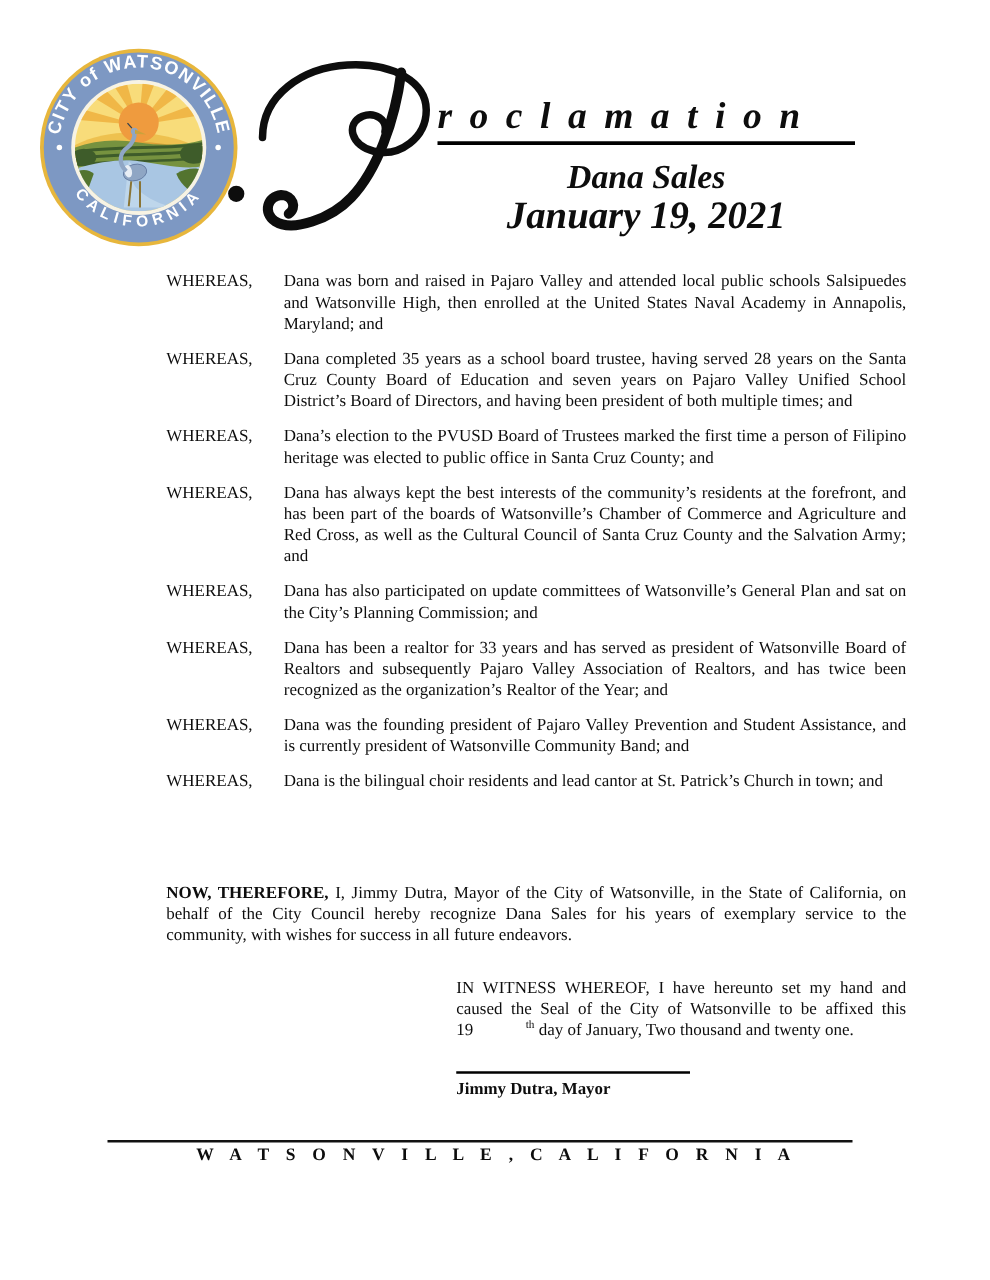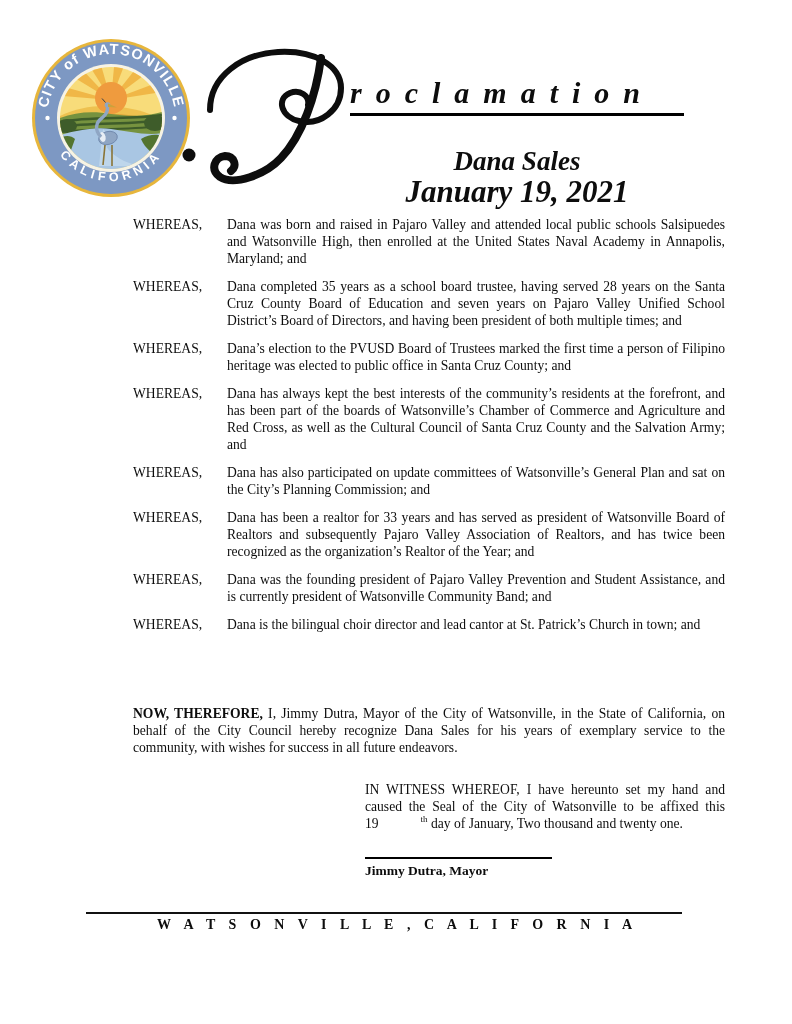--- a/index.html
+++ b/index.html
@@ -15,21 +15,21 @@
   .seal{position:absolute;left:31px;top:38px;width:160px;height:160px;}
   .script-p{position:absolute;left:180px;top:48px;width:168px;height:140px;}
   .proc-word{
     position:absolute;left:350px;top:76px;width:334px;
     font-family:"Liberation Serif", serif;
     font-style:italic;font-weight:bold;
     font-size:30px;letter-spacing:14px;line-height:34px;
     border-bottom:3px solid #000;padding-bottom:3px;
     white-space:nowrap;
   }
-  .title-block{position:absolute;left:350px;top:126px;width:334px;text-align:center;margin-top:20px;}
+  .title-block{position:absolute;left:350px;top:126px;width:334px;text-align:center;}
   .honoree{font-size:27px;font-weight:bold;font-style:italic;line-height:30px;}
   .proc-date{font-size:31px;font-weight:bold;font-style:italic;line-height:27px;margin-top:2px;}
   
   .body-block{position:absolute;left:133px;top:216px;width:592px;font-size:13.6px;line-height:17px;}
   .clause{display:flex;margin-bottom:11px;}
   .clause-label{width:94px;flex:0 0 94px;font-weight:normal;}
   .clause-text{flex:1;text-align:justify;}
   .resolution{margin-top:72px;text-align:justify;}
   .resolution b{font-weight:bold;}
   .witness{margin-left:232px;width:360px;margin-top:25px;text-align:justify;}
@@ -152,21 +152,21 @@
     <div class="clause">
       <div class="clause-label">WHEREAS,</div>
       <div class="clause-text">Dana has been a realtor for 33 years and has served as president of Watsonville Board of Realtors and subsequently Pajaro Valley Association of Realtors, and has twice been recognized as the organization’s Realtor of the Year; and</div>
     </div>
     <div class="clause">
       <div class="clause-label">WHEREAS,</div>
       <div class="clause-text">Dana was the founding president of Pajaro Valley Prevention and Student Assistance, and is currently president of Watsonville Community Band; and</div>
     </div>
     <div class="clause">
       <div class="clause-label">WHEREAS,</div>
-      <div class="clause-text">Dana is the bilingual choir director and lead cantor at St. Patrick’s Church in town; and</div>
+      <div class="clause-text">Dana is the bilingual choir residents and lead cantor at St. Patrick’s Church in town; and</div>
     </div>
 
     <div class="resolution"><b>NOW, THEREFORE,</b><span> I, Jimmy Dutra, Mayor of the City of Watsonville, in the State of California, on behalf of the City Council hereby recognize Dana Sales for his years of exemplary service to the community, with wishes for success in all future endeavors.</span></div>
 
     <div class="witness"><span>IN WITNESS WHEREOF, I have hereunto set my hand and caused the Seal of the City of Watsonville to be affixed this 19</span><sup>th</sup><span> day of January, Two thousand and twenty one.</span></div>
 
     <div class="sig-area">
       <div class="sig-line"></div>
       <div class="sig-name">Jimmy Dutra, Mayor</div>
     </div>

